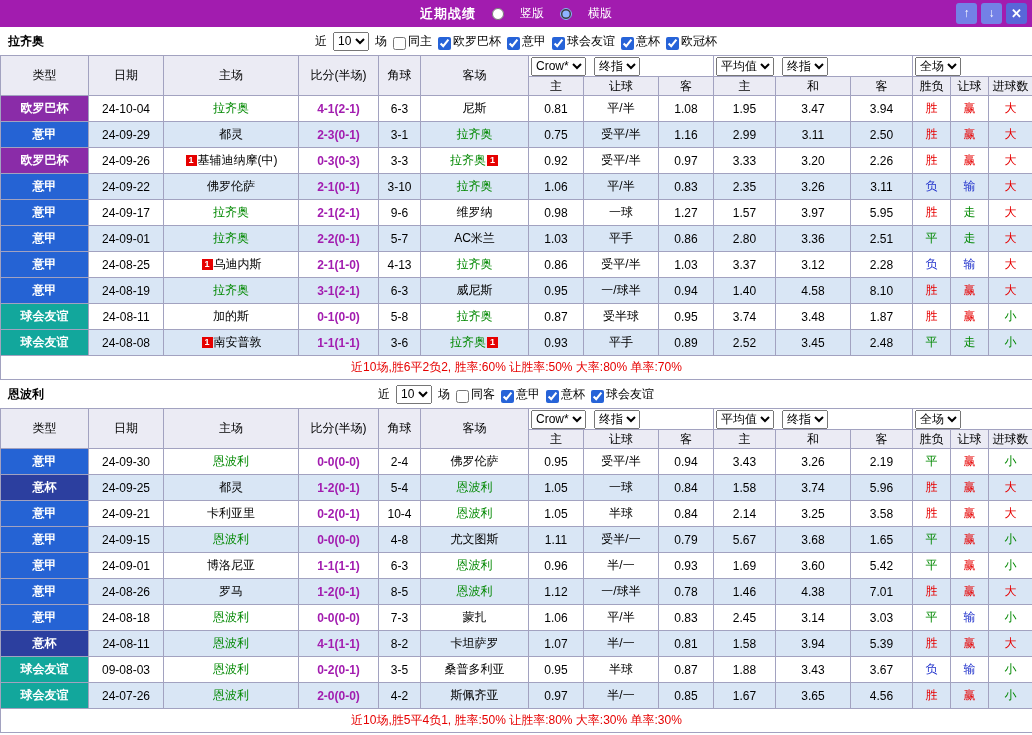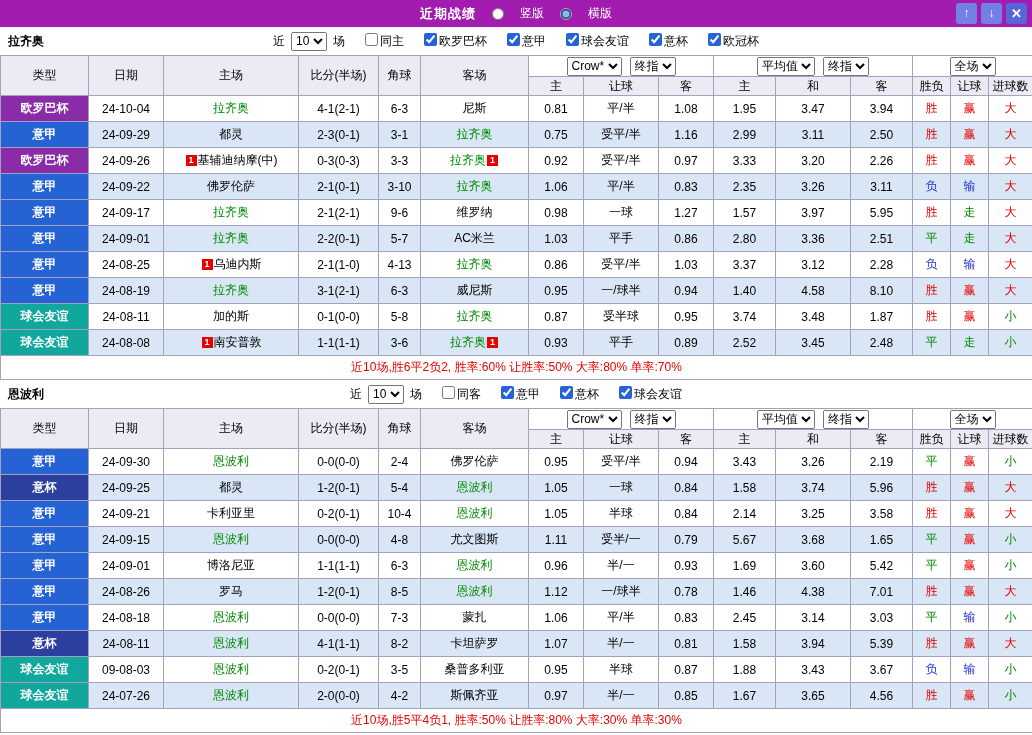--- a/index.html
+++ b/index.html
@@ -13,36 +13,36 @@
   .radio-item input{width:12px;height:12px;accent-color:#8fb4ff;margin:0;}
   .topbar-actions{position:absolute;right:5px;top:3px;display:flex;gap:4px;}
   .tb-btn{width:21px;height:21px;border:none;border-radius:3px;background:#7381e6;color:#fff;font-size:12px;font-weight:bold;cursor:pointer;padding:0;line-height:21px;text-align:center;}
   .tb-btn.close{background:#5966d9;font-size:13px;}
 
   
   .section-header{height:28px;display:flex;align-items:center;position:relative;background:#fff;}
   .section-team{position:absolute;left:8px;font-weight:bold;}
   .filters{margin:0 auto;display:flex;align-items:center;gap:6px;}
   .filters select{height:19px;font-size:12px;}
-  .chk{display:flex;align-items:flex-start;gap:2px;cursor:pointer;margin-left:14px;}
+  .chk{display:flex;align-items:flex-end;gap:2px;cursor:pointer;}
   .chk input{width:13px;height:13px;accent-color:#2663d8;margin:0;}
   .league-filters{display:flex;gap:6px;align-items:center;}
 
   
   table{border-collapse:collapse;table-layout:fixed;width:1032px;border:1px solid #8484ad;}
   th,td{border:1px solid #a2a2c0;text-align:center;padding:0 2px;overflow:hidden;white-space:nowrap;vertical-align:middle;}
   thead th{background:#ebebf4;font-weight:normal;height:18px;}
   thead tr.sel-row th{height:20px;}
   thead th.sel-cell{background:#ffffff;}
-  .sel-wrap{display:flex;justify-content:center;align-items:center;gap:8px;}
+  .sel-wrap{display:flex;justify-content:flex-start;align-items:center;gap:8px;}
   .sel-wrap select{height:19px;font-size:12px;}
   tbody td{height:25px;background:#fff;}
   tbody tr:nth-child(even) td{background:#d9e6f5;}
   td.league-cell{color:#fff;font-weight:bold;}
-  td.score{color:#000000;font-weight:normal;}
+  td.score{color:#a21caf;font-weight:bold;}
   .focus{color:#008800;}
   .c-red{color:#e60000;}
   .c-green{color:#008800;}
   .c-blue{color:#2233cc;}
   .card1{display:inline-block;background:#e60000;color:#fff;width:11px;height:11px;line-height:11px;font-size:9px;font-weight:bold;margin:0 1px;vertical-align:1px;text-align:center;}
   tfoot td{height:23px;color:#e60000;background:#fff;margin-top:42px;}
 </style>
 </head>
 <body>
 

